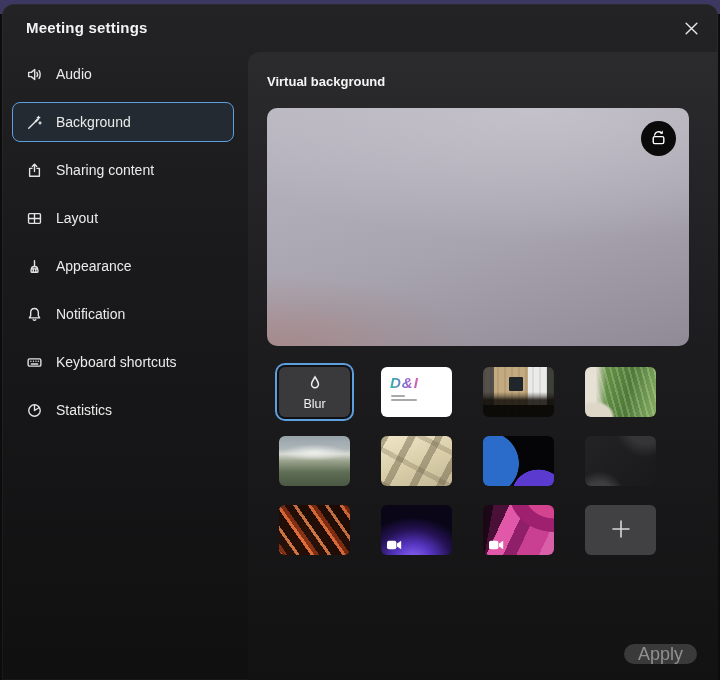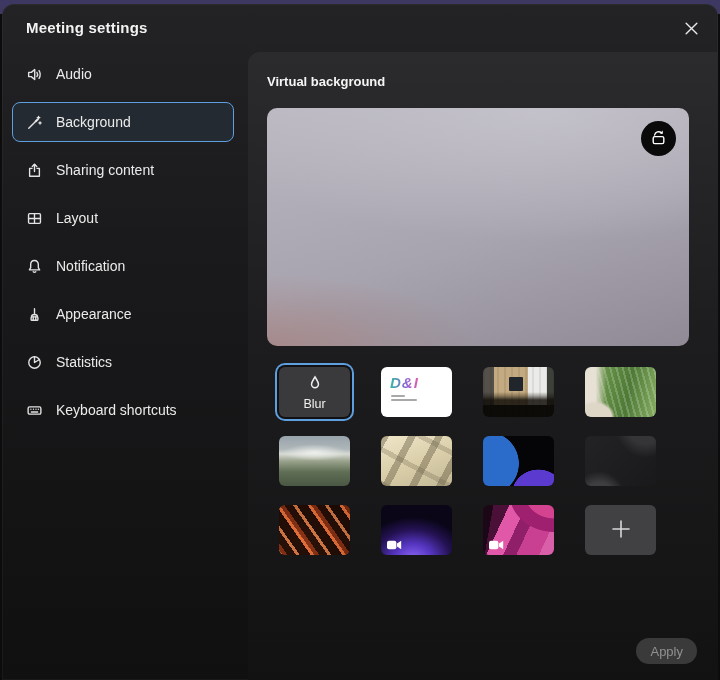--- a/index.html
+++ b/index.html
@@ -139,23 +139,23 @@
       linear-gradient(100deg,#1c0716 0 13%, transparent 13%),
       radial-gradient(120% 150% at 100% -25%, #d4438f 0 34%, #a02070 35% 52%, transparent 53%),
       linear-gradient(115deg, transparent 28%, #e158a8 28% 46%, #8f1f68 46% 60%, #c93f92 60% 84%, #d95fa8 84%),
       #4a1038;
   }
   .cam-badge{position:absolute;left:6px;bottom:7px;width:15px;height:10px;display:block;}
   .tile-add{
     background:#414143;display:flex;align-items:center;justify-content:center;
   }
   .apply-btn{
-    position:absolute;right:21px;bottom:16px;height:26px;padding:0 14px;
+    position:absolute;right:21px;bottom:16px;height:20px;padding:0 14px;
     border-radius:13px;border:none;background:#3a3a3b;color:#919192;
-    font-size:13px;font-family:"Liberation Sans",sans-serif;cursor:default;
+    font-size:18px;font-family:"Liberation Sans",sans-serif;cursor:default;
   }
 </style>
 </head>
 <body>
 
 <div class="top-strip"></div>
 
 <div class="dialog">
 
   <h1 class="dlg-title">Meeting settings</h1>
@@ -210,58 +210,58 @@
             <rect x="2.4" y="3.4" width="11.2" height="9.2" rx="1"></rect>
             <path d="M8 3.4 V12.6 M2.4 8 H13.6"></path>
           </svg>
       </span>
       <span>Layout</span>
     </div>
 
     <div class="nav-item">
       <span class="nicon">
         <svg width="17" height="17" viewBox="0 0 16 16" fill="none" stroke="#e3e3e3" stroke-width="1.3" stroke-linecap="round" stroke-linejoin="round">
-            <path d="M8 2.4 c-2.3 0 -3.6 1.7 -3.6 3.8 v2.9 l-1.2 2.1 h9.6 l-1.2 -2.1 v-2.9 c0 -2.1 -1.3 -3.8 -3.6 -3.8 z"></path>
-            <path d="M6.8 13 q1.2 1.1 2.4 0"></path>
-          </svg>
-      </span>
-      <span>Notification</span>
-    </div>
-
-    <div class="nav-item">
-      <span class="nicon">
-        <svg width="17" height="17" viewBox="0 0 16 16" fill="none" stroke="#e3e3e3" stroke-width="1.3" stroke-linecap="round" stroke-linejoin="round">
             <path d="M8 2.6 V8"></path>
             <path d="M5.2 10.2 q0-2.2 2.8-2.2 q2.8 0 2.8 2.2"></path>
             <rect x="4.8" y="10.2" width="6.4" height="3.2" rx="0.8"></rect>
             <path d="M6.8 10.2 v3 M9.2 10.2 v3"></path>
           </svg>
       </span>
       <span>Appearance</span>
     </div>
 
     <div class="nav-item">
       <span class="nicon">
         <svg width="17" height="17" viewBox="0 0 16 16" fill="none" stroke="#e3e3e3" stroke-width="1.3" stroke-linecap="round" stroke-linejoin="round">
-            <circle cx="8" cy="8" r="5.4"></circle>
-            <path d="M8 8 V2.6 M8 8 L12.6 5.2"></path>
-          </svg>
-      </span>
-      <span>Statistics</span>
+            <path d="M8 2.4 c-2.3 0 -3.6 1.7 -3.6 3.8 v2.9 l-1.2 2.1 h9.6 l-1.2 -2.1 v-2.9 c0 -2.1 -1.3 -3.8 -3.6 -3.8 z"></path>
+            <path d="M6.8 13 q1.2 1.1 2.4 0"></path>
+          </svg>
+      </span>
+      <span>Notification</span>
     </div>
 
     <div class="nav-item">
       <span class="nicon">
         <svg width="17" height="17" viewBox="0 0 16 16" fill="none" stroke="#e3e3e3" stroke-width="1.3" stroke-linecap="round" stroke-linejoin="round">
             <rect x="2" y="4.6" width="12" height="6.8" rx="1.4"></rect>
             <path d="M5 9.4 H11"></path>
             <path d="M4.6 6.8 h0.01 M7 6.8 h0.01 M9.4 6.8 h0.01 M11.6 6.8 h0.01"></path>
           </svg>
       </span>
       <span>Keyboard shortcuts</span>
+    </div>
+
+    <div class="nav-item">
+      <span class="nicon">
+        <svg width="17" height="17" viewBox="0 0 16 16" fill="none" stroke="#e3e3e3" stroke-width="1.3" stroke-linecap="round" stroke-linejoin="round">
+            <circle cx="8" cy="8" r="5.4"></circle>
+            <path d="M8 8 V2.6 M8 8 L12.6 5.2"></path>
+          </svg>
+      </span>
+      <span>Statistics</span>
     </div>
 
 
   </nav>
 
   <main class="panel">
     <h2 class="panel-title">Virtual background</h2>
 
     <div class="preview">
       <button class="flip-btn">

